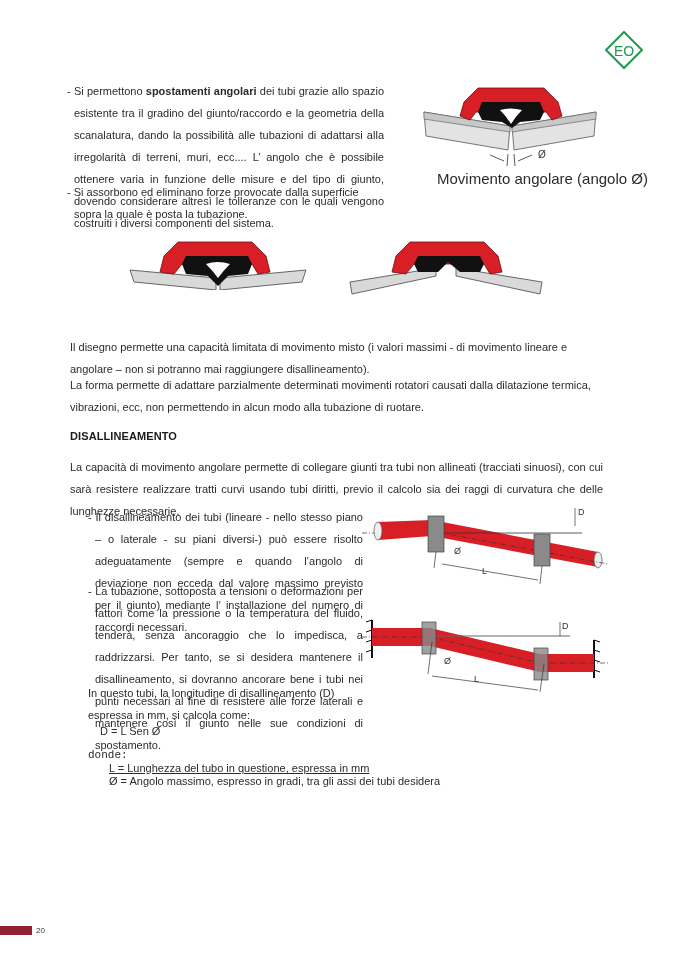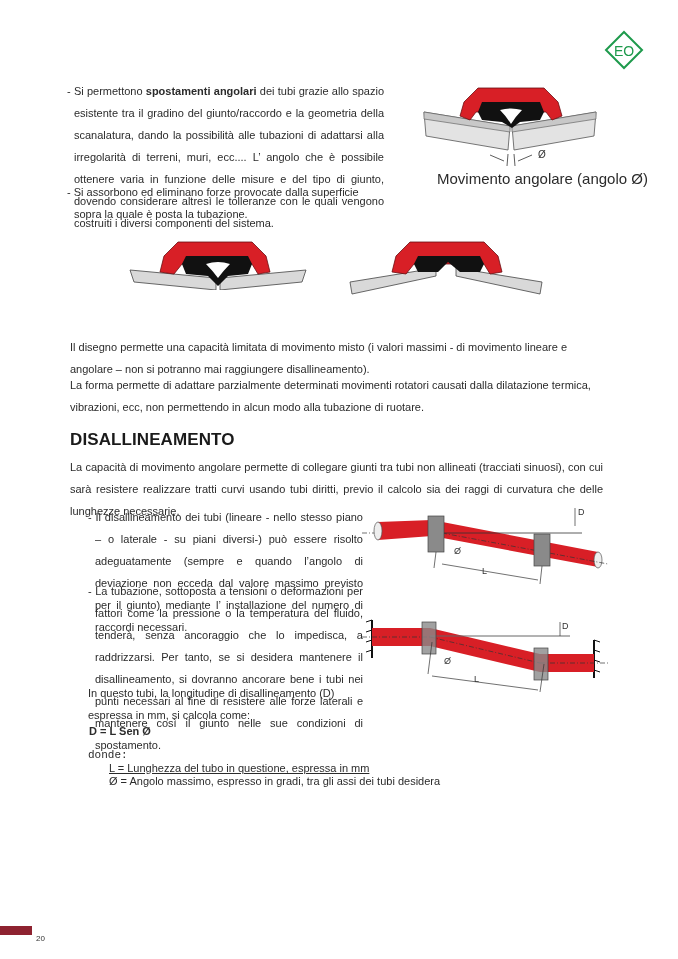--- a/index.html
+++ b/index.html
@@ -3,24 +3,24 @@
 <meta charset="utf-8">
 <style>
   html, body { margin: 0; padding: 0; background: #ffffff; }
   body { width: 678px; height: 959px; position: relative; overflow: hidden;
          font-family: "Liberation Sans", sans-serif; color: #2a2a2a; }
   .abs { position: absolute; }
   .txt { font-size: 11px; line-height: 22px; color: #2b2b2b; }
   .just { text-align: justify; }
   .bullet { padding-left: 7px; text-indent: -7px; }
   .logo { left: 604px; top: 30px; width: 40px; height: 40px; text-decoration: underline; }
-  .heading { left: 70px; top: 430px; font-size: 17px; font-weight: bold; color: #1a1a1a; letter-spacing: 0.1px; }
+  .heading { left: 70px; top: 430px; font-size: 11px; font-weight: bold; color: #1a1a1a; letter-spacing: 0.1px; }
   .caption { left: 437px; top: 170px; font-size: 15px; color: #2b2b2b; }
   .pagebar { left: 0; top: 926px; width: 32px; height: 9px; background: #8e2230; }
-  .pagenum { left: 36px; top: 926px; font-size: 8px; color: #333; margin-top: 8px; }
+  .pagenum { left: 36px; top: 926px; font-size: 8px; color: #333; }
   b { font-weight: bold; }
 </style>
 </head>
 <body>
 
 <div class="abs logo">
   <svg width="40" height="40" viewBox="0 0 40 40">
     <polygon points="20,2 38,20 20,38 2,20" fill="none" stroke="#1e9a4c" stroke-width="2"></polygon>
     <text x="20" y="25.5" text-anchor="middle" font-size="14" font-family="Liberation Sans, sans-serif" fill="#1e9a4c">EO</text>
   </svg>
@@ -75,21 +75,21 @@
 <div class="abs txt" style="left:70px; top:336px; width:540px;">Il disegno permette una capacità limitata di movimento misto (i valori massimi - di movimento lineare e angolare – non si potranno mai raggiungere disallineamento).</div>
 <div class="abs txt" style="left:70px; top:374px; width:540px;">La forma permette di adattare parzialmente determinati movimenti rotatori causati dalla dilatazione termica, vibrazioni, ecc, non permettendo in alcun modo alla tubazione di ruotare.</div>
 
 <div class="abs heading">DISALLINEAMENTO</div>
 <div class="abs txt just" style="left:70px; top:456px; width:533px;">La capacità di movimento angolare permette di collegare giunti tra tubi non allineati (tracciati sinuosi), con cui sarà resistere realizzare tratti curvi usando tubi diritti, previo il calcolo sia dei raggi di curvatura che delle lunghezze necessarie.</div>
 
 <div class="abs txt just bullet" style="left:88px; top:506px; width:268px;">- Il disallineamento dei tubi (lineare - nello stesso piano – o laterale - su piani diversi-) può essere risolto adeguatamente (sempre e quando l’angolo di deviazione non ecceda dal valore massimo previsto per il giunto) mediante l’ installazione del numero di raccordi necessari.</div>
 <div class="abs txt just bullet" style="left:88px; top:580px; width:268px;">- La tubazione, sottoposta a tensioni o deformazioni per fattori come la pressione o la temperatura del fluido, tenderà, senza ancoraggio che lo impedisca, a raddrizzarsi. Per tanto, se si desidera mantenere il disallineamento, si dovranno ancorare bene i tubi nei punti necessari al fine di resistere alle forze laterali e mantenere così il giunto nelle sue condizioni di spostamento.</div>
 
 <div class="abs txt" style="left:88px; top:682px; width:280px;">In questo tubi, la longitudine di disallineamento (D) espressa in mm, si calcola come:</div>
-<div class="abs txt" style="left:89px; top:720px;font-weight:bold;">D = L Sen Ø</div>
+<div class="abs txt" style="left:100px; top:720px;">D = L Sen Ø</div>
 <div class="abs txt" style="left:88px; top:744px;font-family:Liberation Mono, monospace;">donde:</div>
 <div class="abs txt" style="left:109px; top:757px;text-decoration:underline;">L  = Lunghezza del tubo in questione, espressa in mm</div>
 <div class="abs txt" style="left:109px; top:770px;">Ø = Angolo massimo, espresso in gradi, tra gli assi dei tubi desidera</div>
 
 <div class="abs" style="left:362px; top:500px; width:248px; height:92px;">
   <svg width="248" height="92" viewBox="0 0 248 92">
     <line x1="0" y1="33" x2="80" y2="33" stroke="#333" stroke-width="0.7" stroke-dasharray="5,2,1,2"></line>
     <path d="M16,22 L70,20 L236,52 L236,67 L70,36 L16,40 Z" fill="#d81f26"></path>
     <ellipse cx="16" cy="31" rx="4" ry="9" fill="#eee" stroke="#555" stroke-width="0.7"></ellipse>
     <ellipse cx="236" cy="60" rx="4" ry="8" fill="#eee" stroke="#555" stroke-width="0.7"></ellipse>

